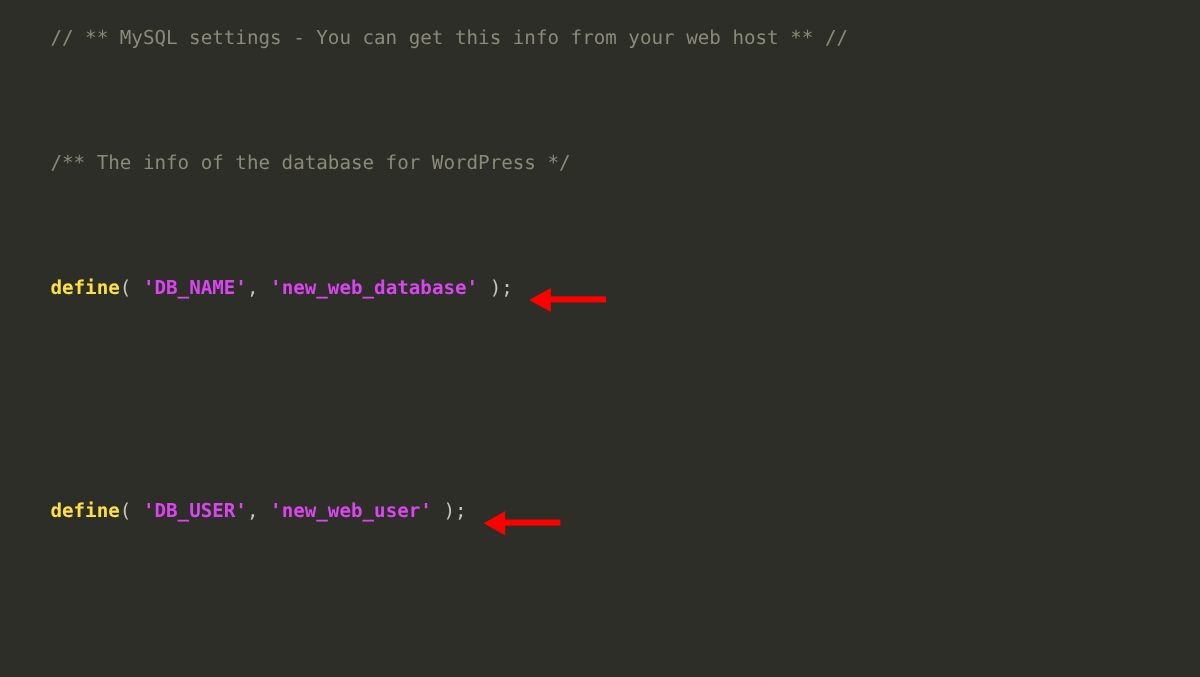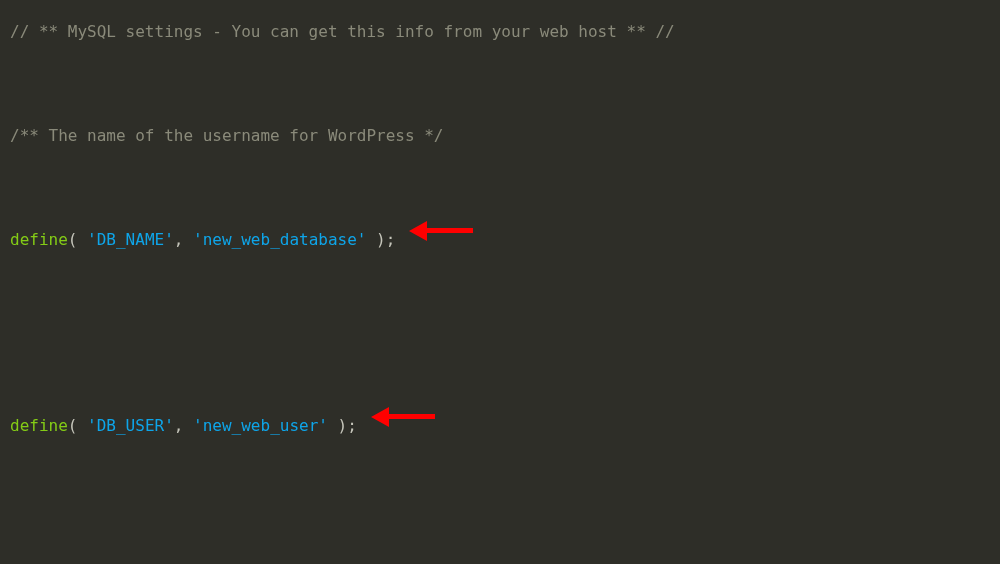--- a/index.html
+++ b/index.html
@@ -8,28 +8,29 @@
       font-family: 'Consolas', 'Monaco', 'Courier New', monospace;
       font-size: 16px;
       line-height: 1.5;
       width: 1000px;
       height: 564px;
       padding: 20px 10px;
       overflow: hidden;
     }
     .code-line {
       display: flex;
-      align-items: flex-start;
+      align-items: flex-end;
       margin-bottom: 4px;
       position: relative;
+      margin-left: 32px;
     }
     .comment { color: #8a8a7a; }
-    .keyword { color: #84cc16; }
+    .keyword { color: #fde047; font-weight: bold; }
     .paren { color: #c5c5ba; }
-    .string { color: #0ea5e9; }
+    .string { color: #d946ef; font-weight: bold; }
     .punct { color: #c5c5ba; }
     .spacer-lg { height: 58px; }
     .spacer-md { height: 28px; }
     .arrow {
       display: inline-block;
       position: relative;
       margin-left: 28px;
     }
     .arrow-line {
       width: 50px;
@@ -46,21 +47,21 @@
       border-top: 10px solid transparent;
       border-bottom: 10px solid transparent;
       border-right: 18px solid #ff0000;
     }
   </style>
 </head>
 <body>
 
 <pre><div class="code-line"><span class="comment">// ** MySQL settings - You can get this info from your web host ** //</span></div>
 <div class="spacer-md"></div>
-<div class="code-line"><span class="comment">/** The name of the username for WordPress */</span></div>
+<div class="code-line"><span class="comment">/** The info of the database for WordPress */</span></div>
 <div class="spacer-md"></div>
 <div class="code-line"><span class="keyword">define</span><span class="paren">(</span><span class="punct"> </span><span class="string">'DB_NAME'</span><span class="punct">,</span><span class="punct"> </span><span class="string">'new_web_database'</span><span class="punct"> </span><span class="paren">)</span><span class="punct">;</span><span class="arrow"><span class="arrow-head"></span><span class="arrow-line"></span></span></div>
 <div class="spacer-lg"></div>
 <div class="spacer-md"></div>
 <div class="code-line"><span class="keyword">define</span><span class="paren">(</span><span class="punct"> </span><span class="string">'DB_USER'</span><span class="punct">,</span><span class="punct"> </span><span class="string">'new_web_user'</span><span class="punct"> </span><span class="paren">)</span><span class="punct">;</span><span class="arrow"><span class="arrow-head"></span><span class="arrow-line"></span></span></div>
 <div class="spacer-lg"></div>
 
 
 
 

